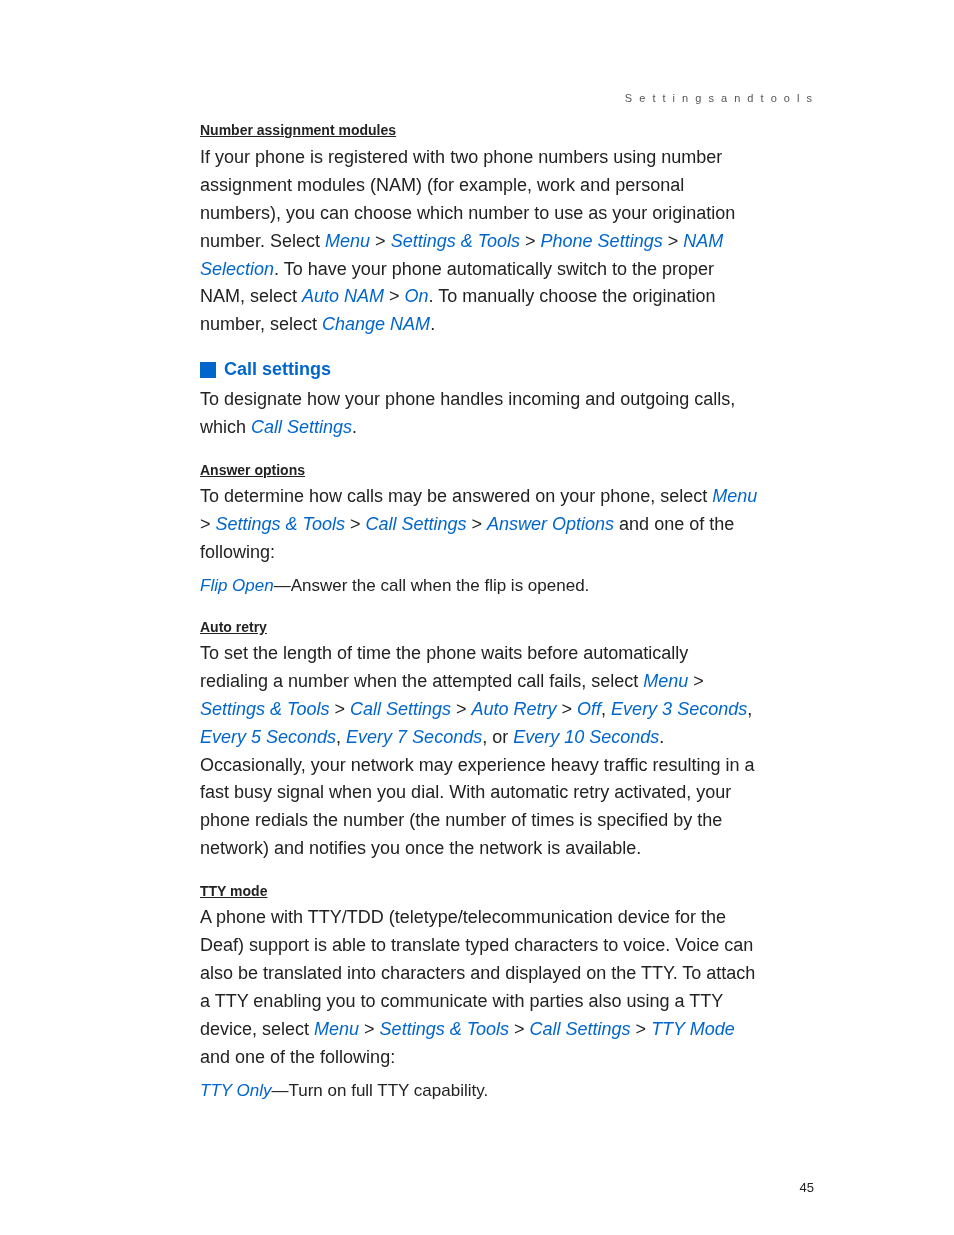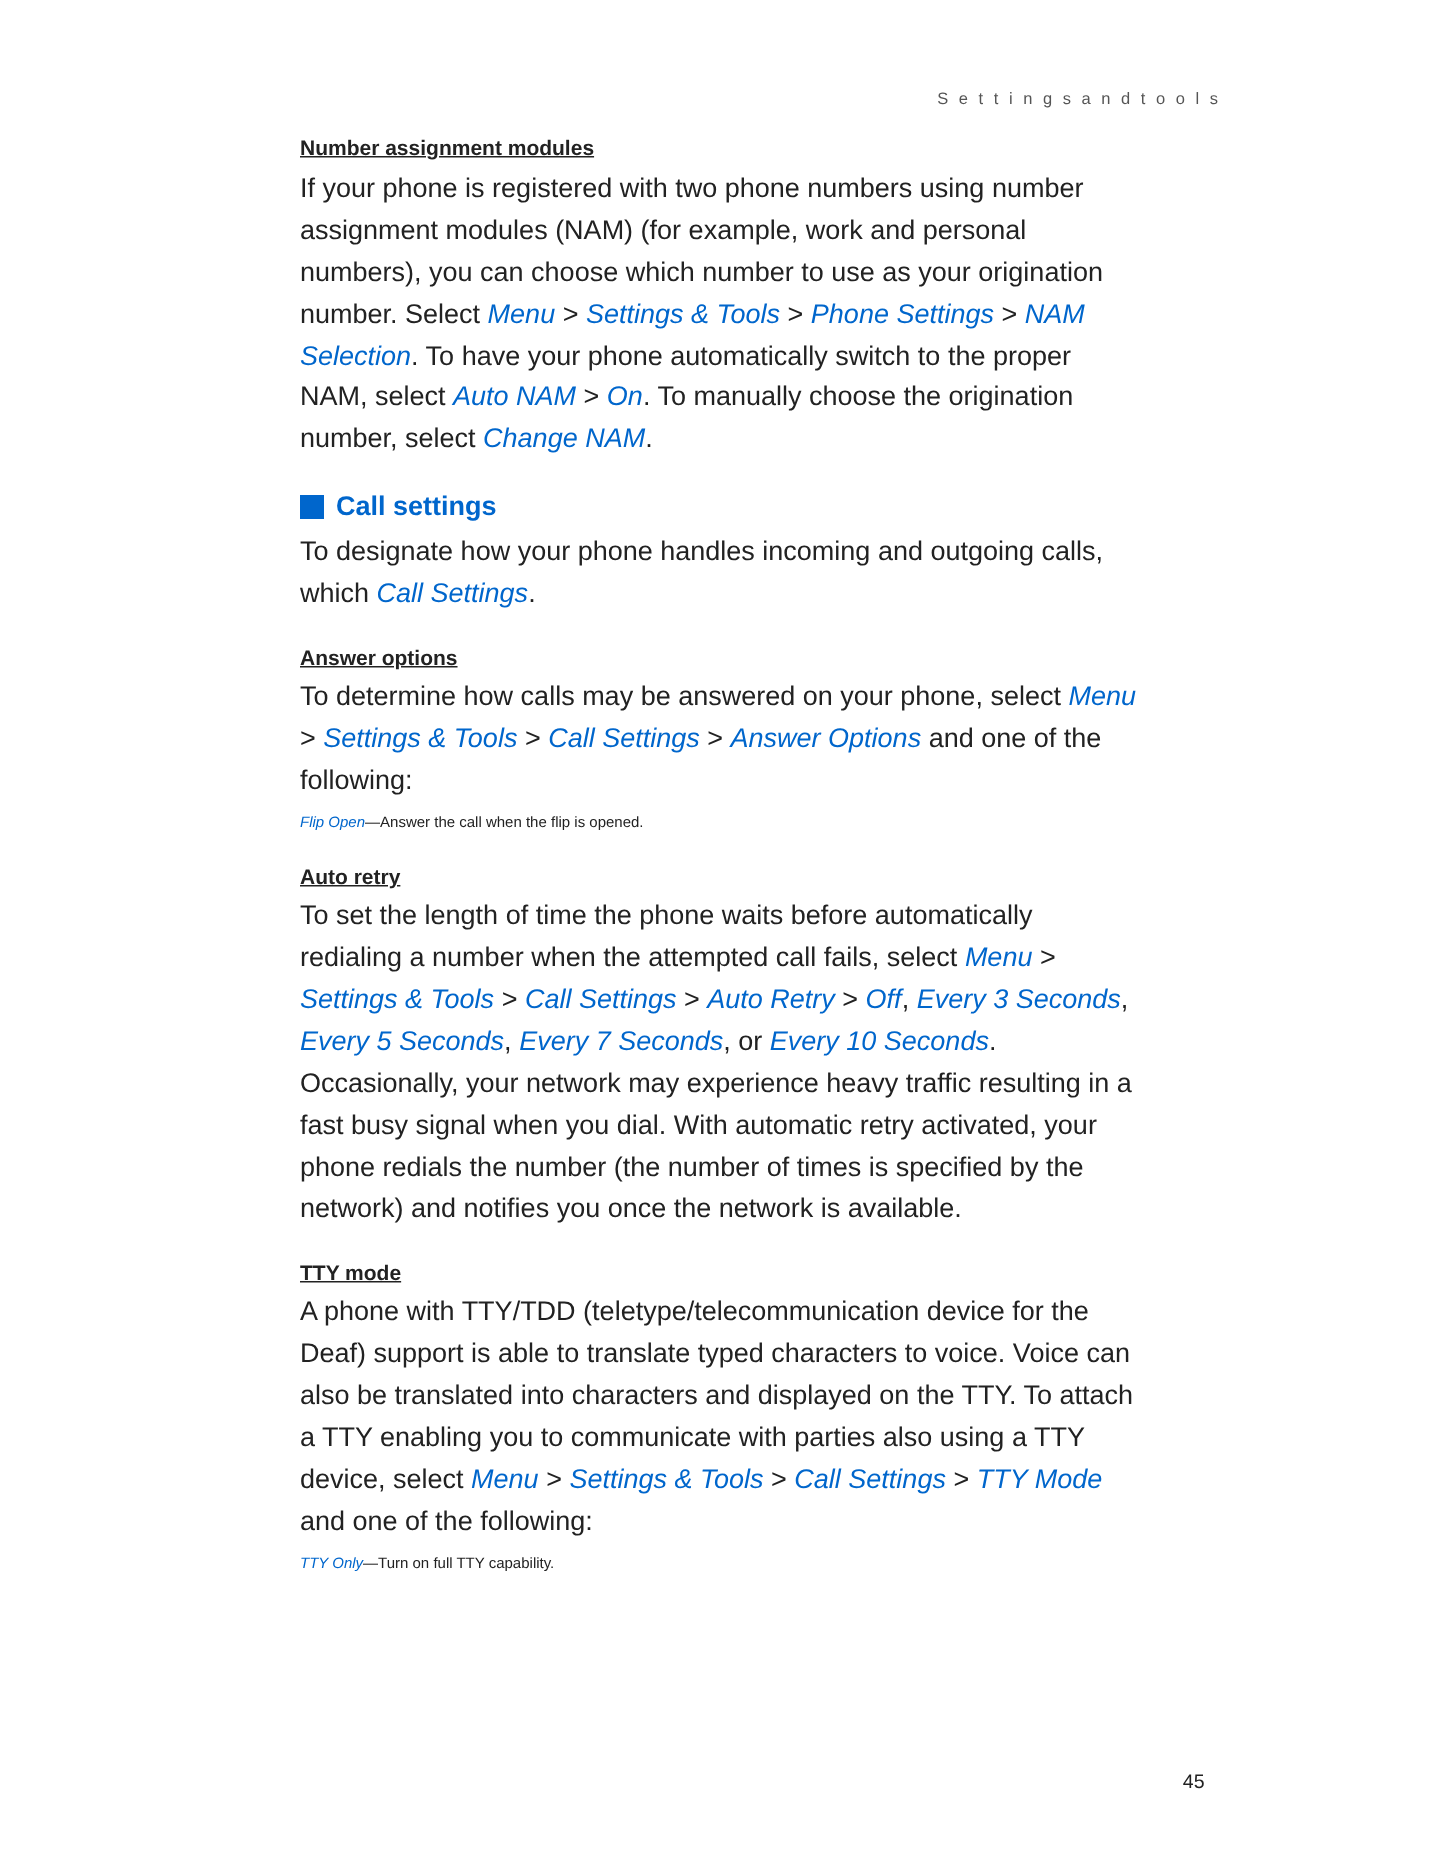--- a/index.html
+++ b/index.html
@@ -8,21 +8,21 @@
       font-family: 'Arial', sans-serif;
       font-size: 13px;
       color: #222222;
       width: 954px;
       min-height: 1235px;
       position: relative;
     }
     .page {
       width: 954px;
       min-height: 1235px;
-      padding: 60px 0;
+      padding: 92px 0;
       position: relative;
     }
     .header-label {
       text-align: right;
       padding-right: 140px;
       font-size: 11px;
       letter-spacing: 2px;
       color: #555;
       margin-bottom: 18px;
     }
@@ -72,28 +72,28 @@
     }
     .subsection-title {
       font-size: 14px;
       font-weight: bold;
       text-decoration: underline;
       color: #222;
       margin-top: 14px;
       margin-bottom: 5px;
     }
     .body-line {
-      font-size: 10px;
+      font-size: 17px;
       line-height: 1.55;
       color: #222;
     }
     .page-number {
       position: absolute;
       bottom: 40px;
-      right: 151px;
+      right: 140px;
       font-size: 13px;
       color: #222;
     }
   </style>
 </head>
 <body>
 
 <div class="page">
   <div class="header-label">
     <span>S e t t i n g s   a n d   t o o l s</span>

